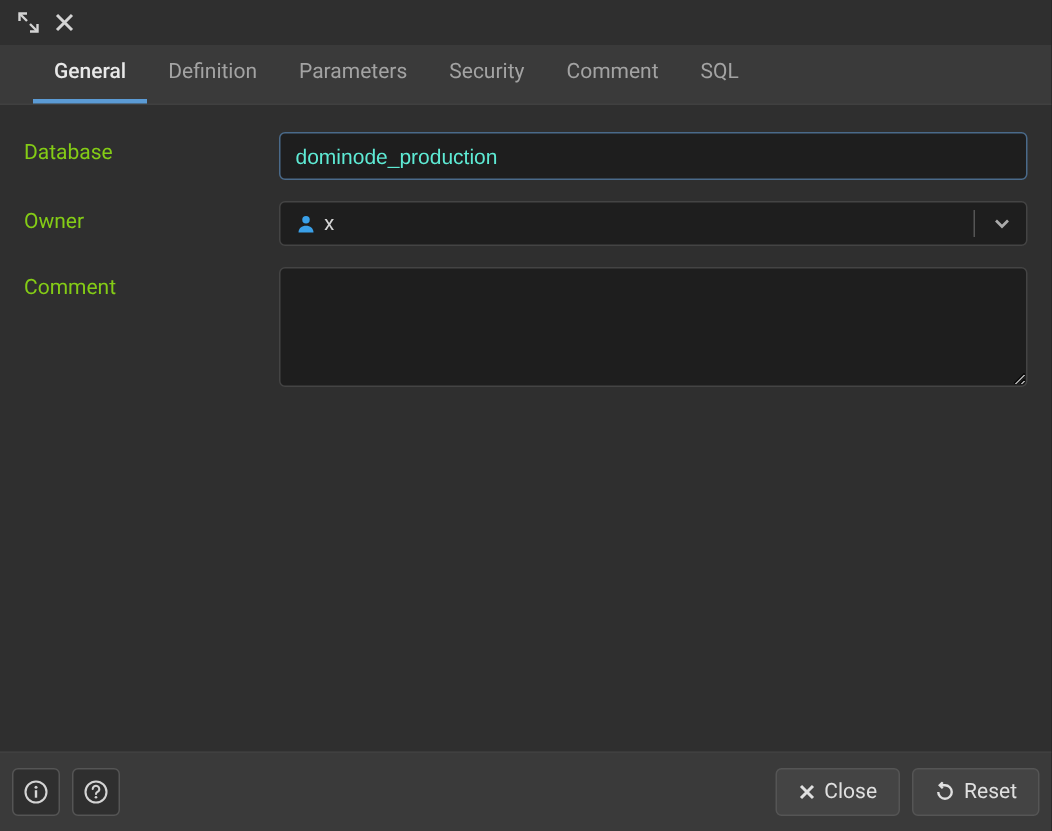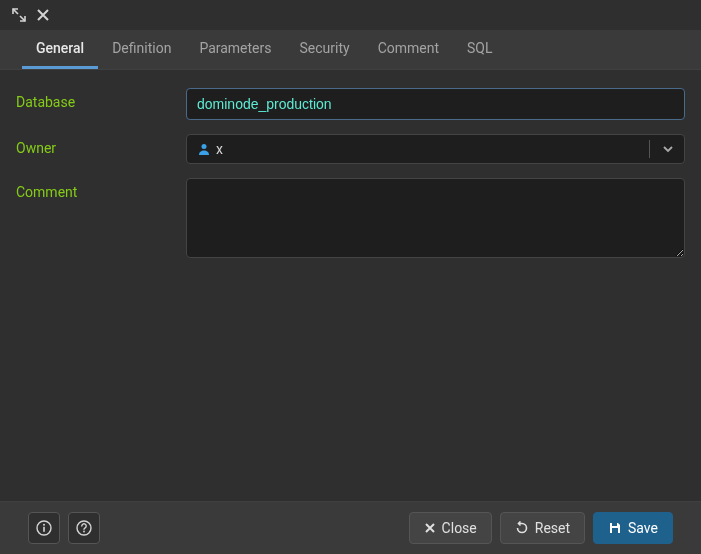--- a/index.html
+++ b/index.html
@@ -17,21 +17,21 @@
   .form-row { display: flex; align-items: flex-start; margin-bottom: 14px; }
   .form-label { width: 170px; color: #84cc16; padding-top: 6px; font-size: 14px; }
   .form-control { flex: 1; }
   .input-text { width: 100%; background: #1e1e1e; border: 1px solid #4a6a8a; border-radius: 4px; padding: 7px 10px; color: #5eead4; font-size: 14px; outline: none; }
   .select-wrap { display: flex; align-items: center; width: 100%; background: #1e1e1e; border: 1px solid #444; border-radius: 4px; padding: 4px 6px; }
   .select-tag { display: flex; align-items: center; gap: 5px; background: transparent; color: #d4d4d4; font-size: 14px; padding: 2px 4px; }
   .select-spacer { flex: 1; }
   .select-divider { width: 1px; height: 18px; background: #555; margin: 0 8px; }
   .chevron { color: #aaa; cursor: pointer; padding: 2px 4px; }
   .textarea { width: 100%; height: 80px; background: #1e1e1e; border: 1px solid #444; border-radius: 4px; padding: 7px 10px; color: #d4d4d4; font-size: 14px; resize: vertical; outline: none; font-family: inherit; }
-  .footer { display: flex; align-items: center; padding: 10px 28px; background: #3a3a3a; border-top: 1px solid #404040; gap: 8px; }
+  .footer { display: flex; align-items: center; padding: 10px 8px; background: #3a3a3a; border-top: 1px solid #404040; gap: 8px; }
   .footer-spacer { flex: 1; }
   .icon-btn { width: 32px; height: 32px; background: #2f2f2f; border: 1px solid #555; border-radius: 4px; display: flex; align-items: center; justify-content: center; cursor: pointer; color: #d4d4d4; font-weight: bold; }
   .btn { display: flex; align-items: center; gap: 6px; padding: 7px 14px; background: #444; border: 1px solid #555; border-radius: 4px; color: #e0e0e0; cursor: pointer; font-size: 14px; }
   .btn.primary { background: #1f618d; border-color: #1f618d; color: #fff; }
   svg { display: block; }
 </style>
 </head>
 <body>
 
 <div class="dialog">
@@ -129,23 +129,15 @@
     </div>
     <div class="btn">
       <span>
         <svg width="14" height="14" viewBox="0 0 14 14" fill="none" stroke="#e0e0e0" stroke-width="1.6">
             <path d="M2.5 7a4.5 4.5 0 104.5-4.5H4"></path>
             <path d="M5.5 0.5L3.5 2.5l2 2"></path>
           </svg>
       </span>
       <span>Reset</span>
     </div>
-    <div class="btn primary">
-      <span>
-        <svg width="14" height="14" viewBox="0 0 14 14" fill="#fff">
-            <path d="M2 2h8l2 2v8H2V2zm2 0v3h5V2H4zm0 5v5h6V7H4z"></path>
-          </svg>
-      </span>
-      <span>Save</span>
-    </div>
   </div>
 
 </div>
 
 </body></html>

